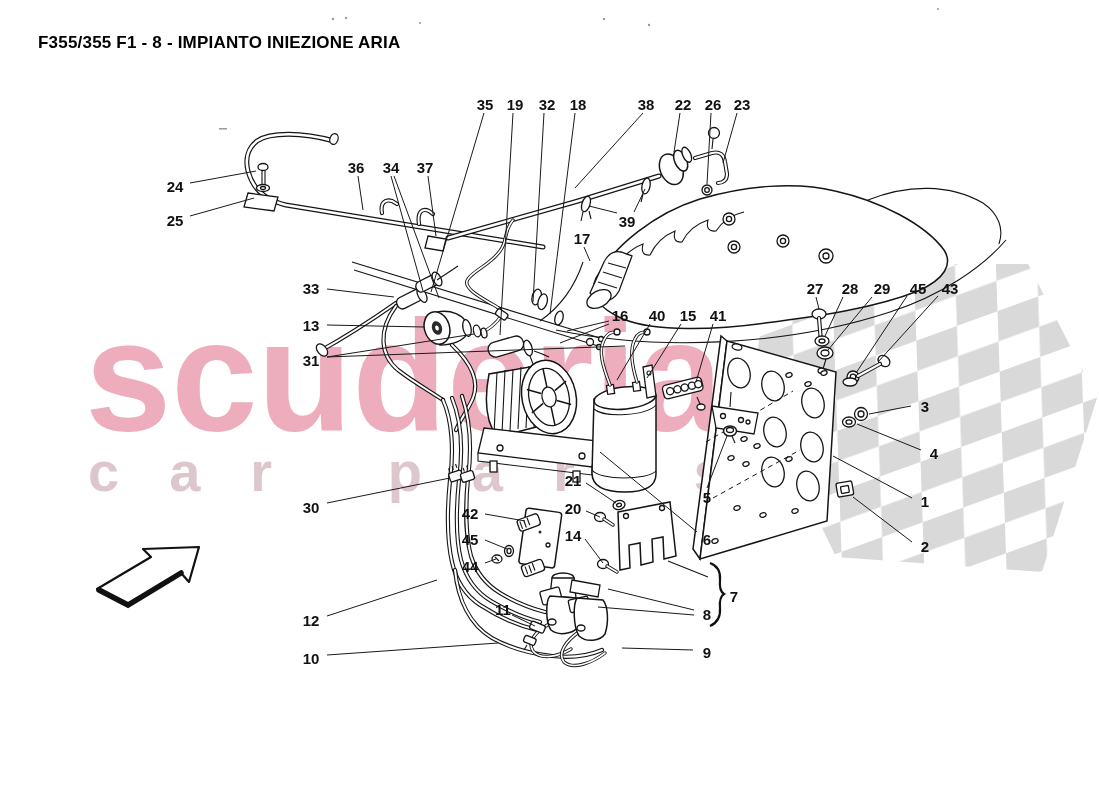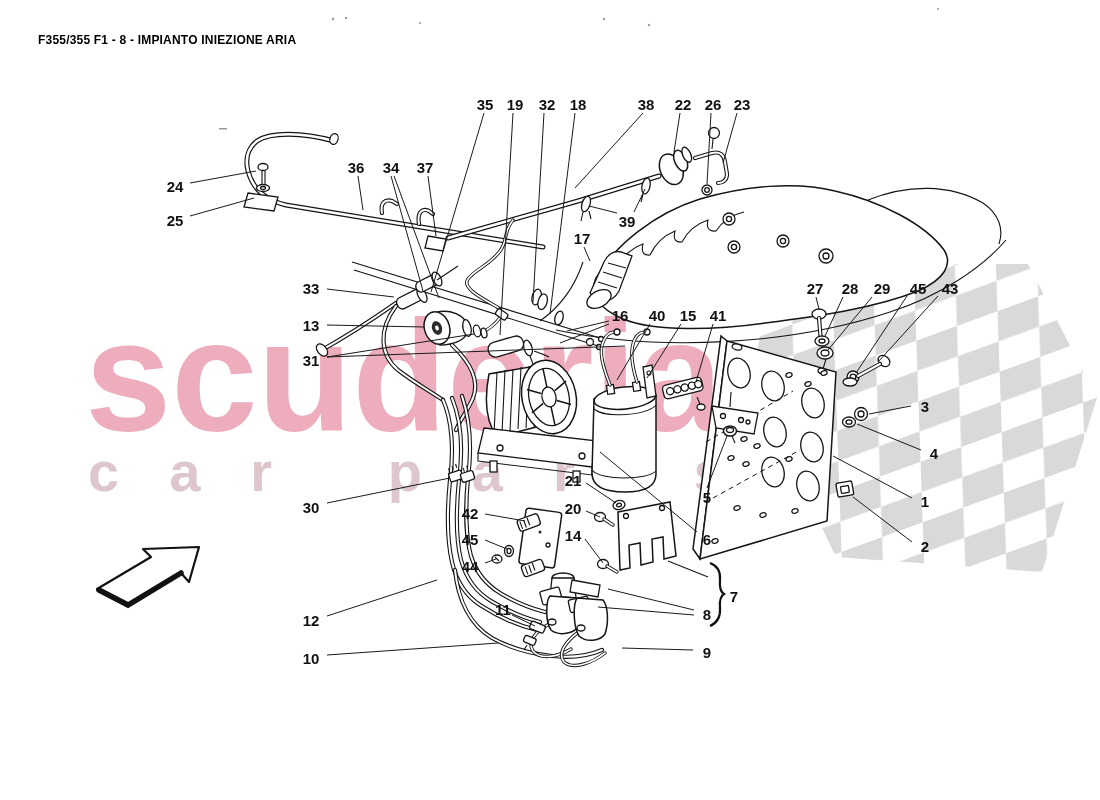--- a/index.html
+++ b/index.html
@@ -1,18 +1,18 @@
 <!DOCTYPE html>
 <html><head>
 <meta charset="utf-8">
 <style>
   html,body{margin:0;padding:0;background:#ffffff;}
   #page{position:relative;width:1100px;height:800px;background:#fff;overflow:hidden;
         font-family:"Liberation Sans",sans-serif;}
-  #title{position:absolute;left:18px;top:33px;font-size:12px;font-weight:bold;
+  #title{position:absolute;left:18px;top:33px;font-size:17px;font-weight:bold;
          color:#000;letter-spacing:.2px;white-space:nowrap;padding-left:20px;}
   svg text.callout{font-family:"Liberation Sans",sans-serif;font-weight:bold;
                    font-size:15px;fill:#111;}
   .wm1{font-family:"Liberation Sans",sans-serif;font-weight:bold;}
   .wm2{font-family:"Liberation Sans",sans-serif;font-weight:bold;letter-spacing:50px;}
   .ln{stroke:#151515;stroke-width:1.1;fill:none}
   .ln15{stroke:#151515;stroke-width:1.5;fill:none}
   .wf{fill:#fff;stroke:#151515;stroke-width:1.3}
   .wf15{fill:#fff;stroke:#151515;stroke-width:1.5}
   .dk{fill:#2a2a2a}

